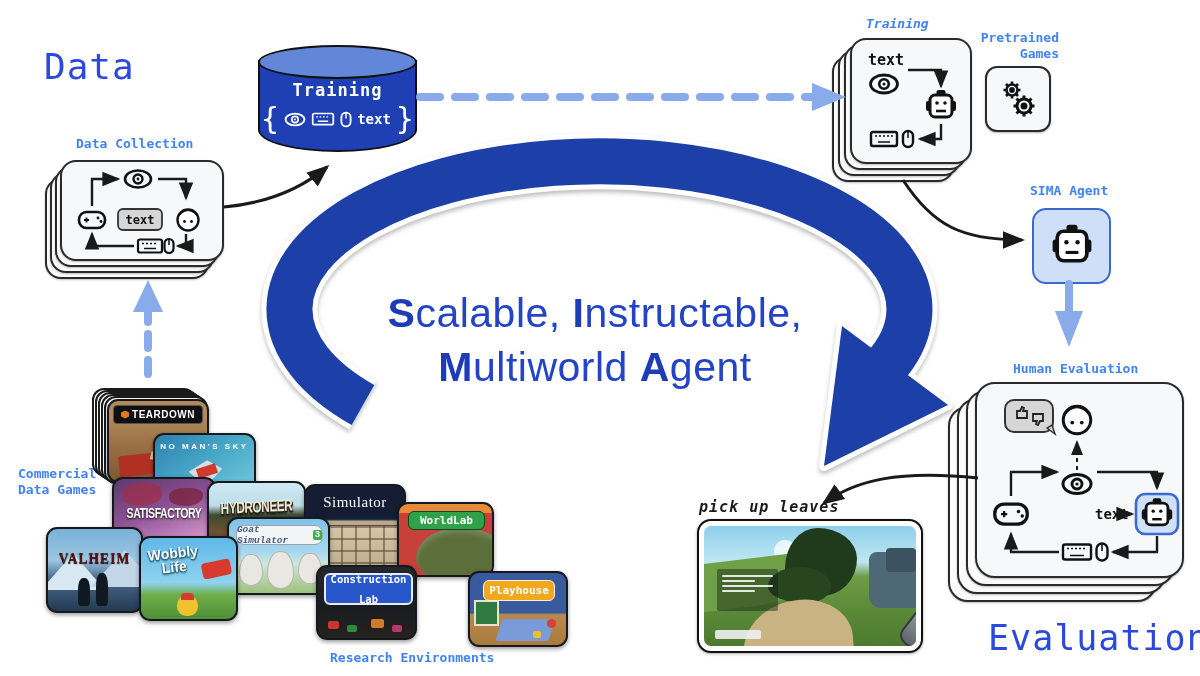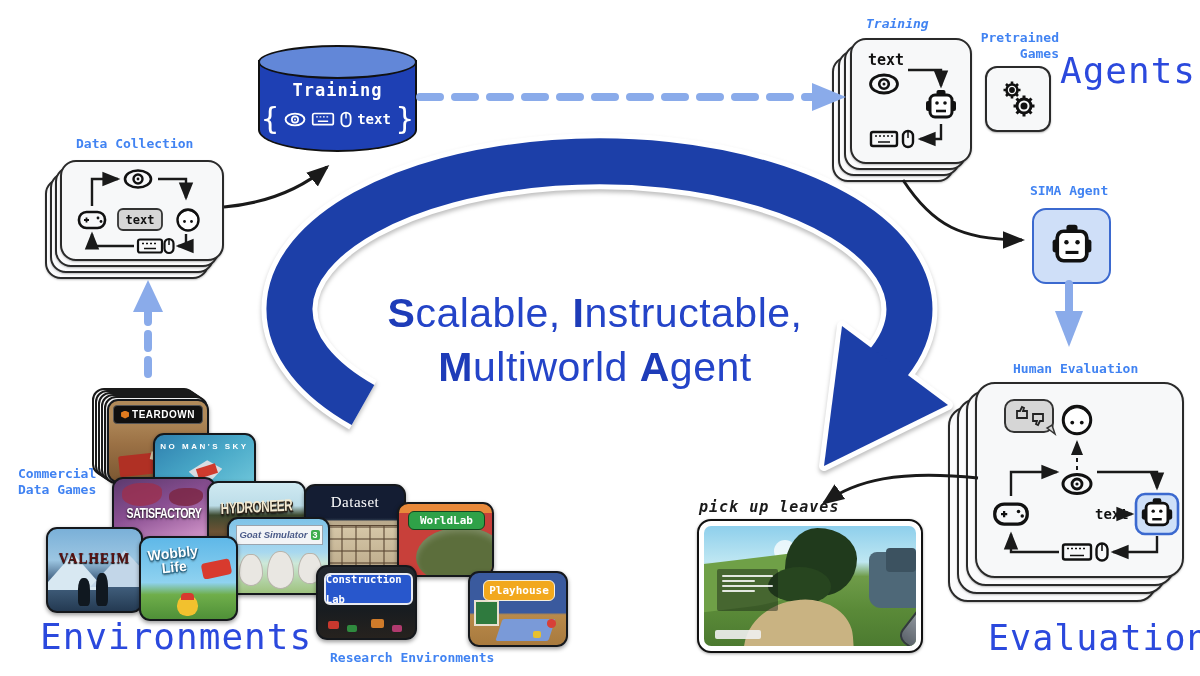--- a/index.html
+++ b/index.html
@@ -131,22 +131,22 @@
               background:linear-gradient(#e8893a 0%,#e8893a 12%,#c8403a 12%,#c8403a 100%);}
   #g-worldlab .blob{position:absolute;left:18%;top:34%;width:95%;height:80%;background:#5c6e3c;
                     border-radius:50% 45% 40% 55%/55% 50% 45% 50%;box-shadow:inset 0 4px 6px rgba(255,255,255,.2);}
   #g-worldlab .badge{position:absolute;left:10%;top:10%;width:80%;height:24%;background:#2fa148;
                      border:1.5px solid #14441e;border-radius:6px;color:#fff;display:flex;align-items:center;
                      justify-content:center;font-size:11px;font-weight:bold;}
 
   #g-goat{left:227px;top:517px;width:99px;height:74px;z-index:18;
           background:linear-gradient(#7fc3e8 0%,#a8d8ef 45%,#cde8d8 60%,#9ec27e 100%);}
   #g-goat .badge{position:absolute;left:7%;top:8%;width:86%;height:24%;background:#f2f4f6;
-                 border:1.5px solid #9aa4ae;border-radius:0;display:flex;align-items:center;justify-content:center;
-                 gap:3px;color:#4a5a88;font-family:Liberation Sans, sans-serif;font-weight:bold;
+                 border:1.5px solid #9aa4ae;border-radius:8px;display:flex;align-items:center;justify-content:center;
+                 gap:3px;color:#4a5a88;font-family:Liberation Mono, monospace;font-weight:bold;
                  font-style:italic;font-size:9.5px;}
   #g-goat .three{background:#3fae4e;color:#fff;font-style:normal;padding:0 2px;border-radius:2px;font-size:9px;}
   .goat-head{position:absolute;width:22%;height:40%;background:#e9e7e2;border-radius:45% 45% 50% 50%/60% 60% 40% 40%;
              border:1px solid #b8b4ac;}
 
   #g-valheim{left:46px;top:527px;width:93px;height:82px;z-index:19;
              background:linear-gradient(#7ab0d8 0%,#9cc6e2 38%,#4a6a8a 60%,#243a52 100%);}
   #g-valheim .mount{position:absolute;left:-8%;top:30%;width:70%;height:45%;background:#d8e8f2;
                     clip-path:polygon(50% 0,100% 100%,0 100%);}
   #g-valheim .mount.b{left:45%;top:26%;width:75%;background:#c2d6e8;}
@@ -161,21 +161,21 @@
                     font-size:14px;line-height:14px;transform:rotate(-6deg);
                     text-shadow:1px 1px 0 #2a6a8a,-1px 1px 0 #2a6a8a,0 2px 2px rgba(0,0,0,.5);}
   #g-wobbly .kart{position:absolute;right:6%;top:28%;width:30%;height:20%;background:#d83a2e;border-radius:4px;transform:rotate(-12deg);}
   #g-wobbly .duck{position:absolute;left:38%;bottom:4%;width:22%;height:26%;background:#f2c12e;border-radius:50% 50% 45% 45%;}
   #g-wobbly .cap{position:absolute;left:42%;bottom:24%;width:14%;height:8%;background:#d83a2e;border-radius:4px 4px 0 0;}
 
   #g-construction{left:316px;top:565px;width:97px;height:71px;z-index:21;
                   background:linear-gradient(#23282e 0%,#181c20 60%,#26221e 100%);}
   #g-construction .badge{position:absolute;left:6%;top:8%;width:88%;height:40%;background:#2857cc;
                          border:2px solid #e8eaf0;border-radius:6px;color:#fff;display:flex;flex-direction:column;
-                         justify-content:center;font-size:10.5px;font-weight:bold;line-height:12px;gap:8px;}
+                         align-items:center;justify-content:center;font-size:10.5px;font-weight:bold;line-height:12px;gap:8px;}
   .blk{position:absolute;border-radius:2px;}
 
   #g-playhouse{left:420px;top:571px;width:96px;height:72px;z-index:22;
                background:linear-gradient(#3a5a9e 0%,#3a5a9e 55%,#b98a4a 58%,#a87a3e 100%);margin-left:48px;}
   #g-playhouse .badge{position:absolute;left:14%;top:10%;width:72%;height:26%;background:#f2a81d;
                       border:1.5px solid #f6f0e0;border-radius:6px;color:#fff;display:flex;align-items:center;
                       justify-content:center;font-size:11px;font-weight:bold;}
   #g-playhouse .rug{position:absolute;left:30%;bottom:6%;width:55%;height:30%;background:#7a9ad8;
                     transform:skewX(-18deg);border-radius:2px;}
   #g-playhouse .board{position:absolute;left:4%;top:38%;width:22%;height:30%;background:#2f7a3e;border:2px solid #e8e0d0;}
@@ -217,22 +217,21 @@
       <polygon points="1055,311 1069,347 1083,311" fill="#8aabea"></polygon>
     </g>
 
     <path d="M 224 207 C 268 203 302 188 327 167" fill="none" stroke="#1a1a1a" stroke-width="3" marker-end="url(#ah-black)"></path>
 
     <path d="M 903 180 C 933 226 962 240 1022 240" fill="none" stroke="#1a1a1a" stroke-width="3" marker-end="url(#ah-black)"></path>
 
     <path d="M 978 478 C 898 470 856 480 824 503" fill="none" stroke="#1a1a1a" stroke-width="3" marker-end="url(#ah-black)"></path>
   </svg>
 
-  <div class="h-title" style="left:1060px;top:50px;">Agents</div>
-  <div class="h-title" style="left:40px;top:616px;z-index:30;">Environments</div>
+  <div class="h-title" style="left:44px;top:46px;">Data</div>
   <div class="h-title" style="left:988px;top:618px;font-size:35px;">Evaluation</div>
 
   <div class="s-label" style="left:76px;top:136px;">Data Collection</div>
   <div class="s-label" style="left:866px;top:16px;font-style:italic;">Training</div>
   <div class="s-label" style="left:975px;top:30px;text-align:right;width:84px;">
     <span>Pretrained</span><br>
     <span>Games</span>
   </div>
   <div class="s-label" style="left:1030px;top:183px;">SIMA Agent</div>
   <div class="s-label" style="left:1013px;top:361px;">Human Evaluation</div>
@@ -488,21 +487,21 @@
       <div class="splotch b"></div>
       <div class="glabel">SATISFACTORY</div>
     </div>
 
     <div id="g-hydroneer" class="game">
       <div class="glabel">HYDRONEER</div>
       <div class="digger"></div>
     </div>
 
     <div id="g-procthor" class="game">
-      <div class="glabel">Dataset</div>
+      <div class="glabel">Simulator</div>
       <div class="rooms"></div>
     </div>
 
     <div id="g-worldlab" class="game">
       <div class="blob"></div>
       <div class="badge">WorldLab</div>
     </div>
 
     <div id="g-goat" class="game">
       <div class="goat-head" style="left:10%;bottom:10%;"></div>

